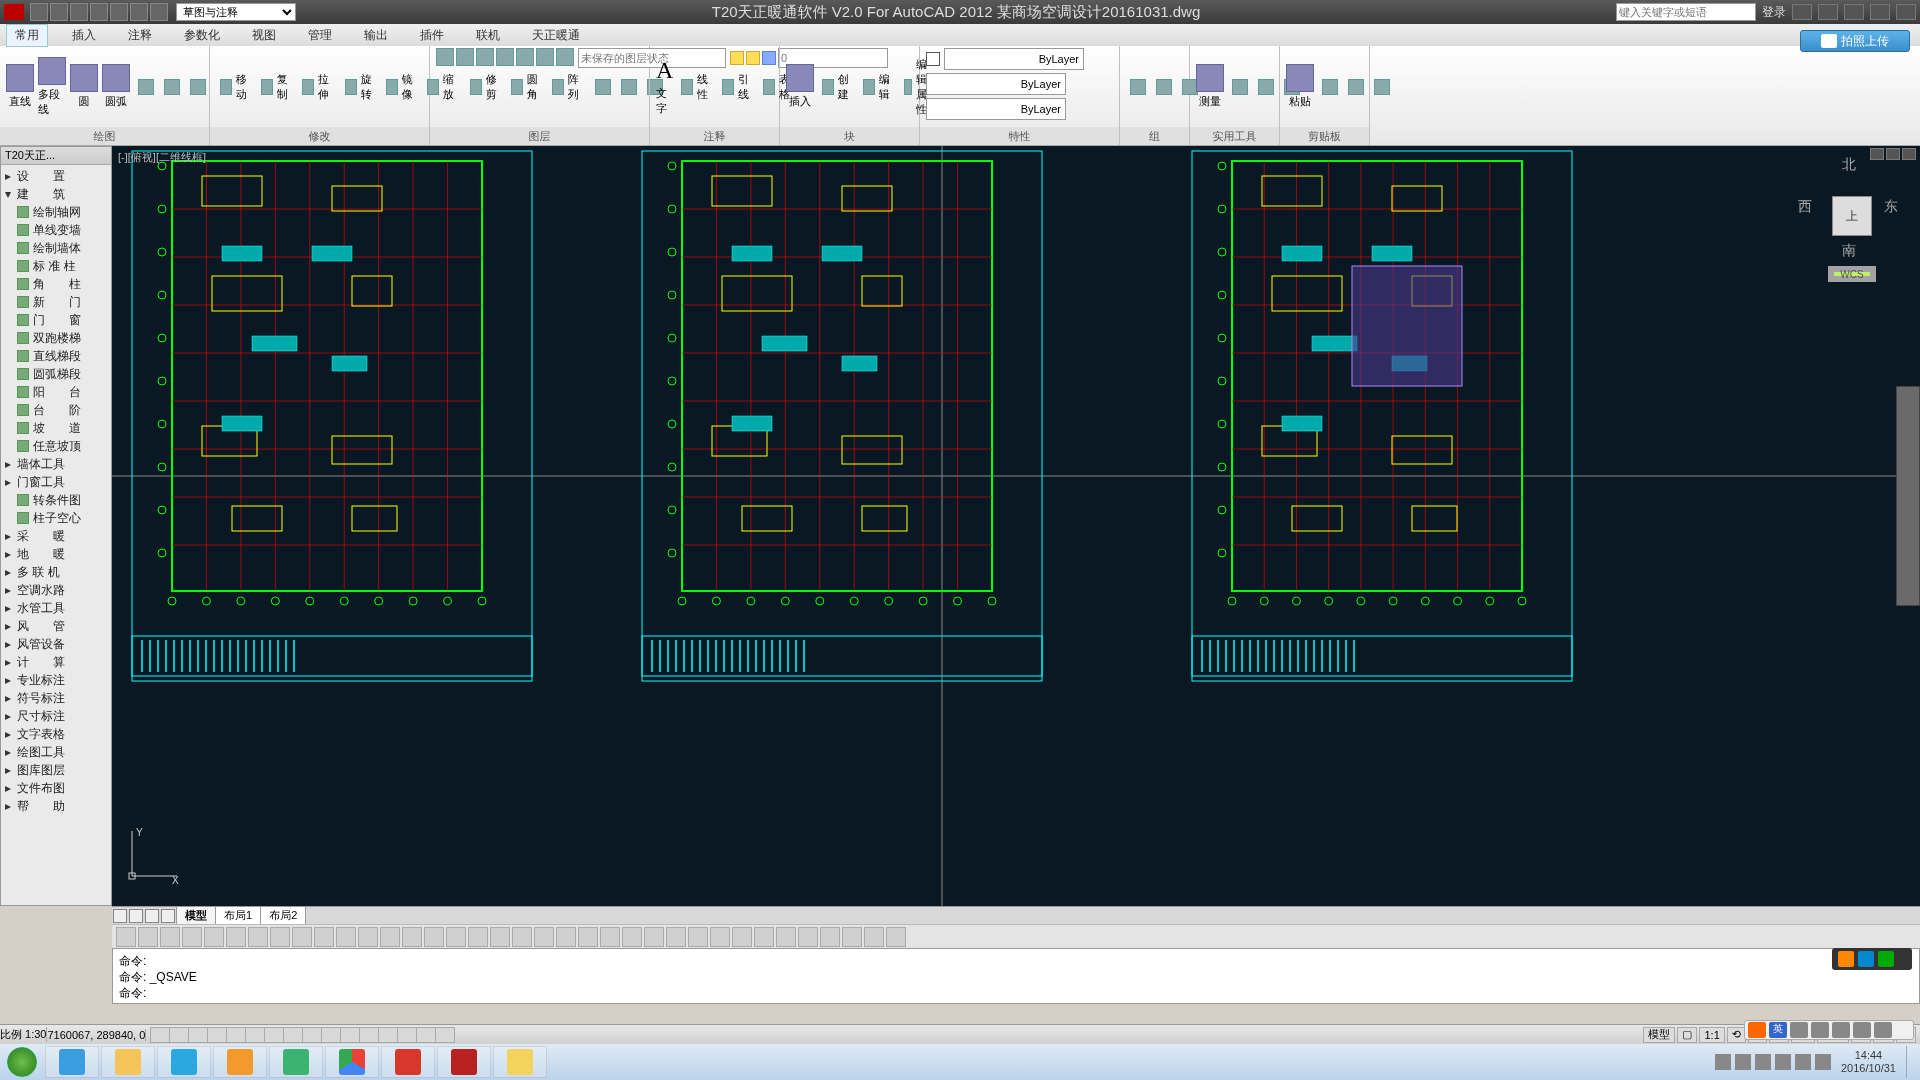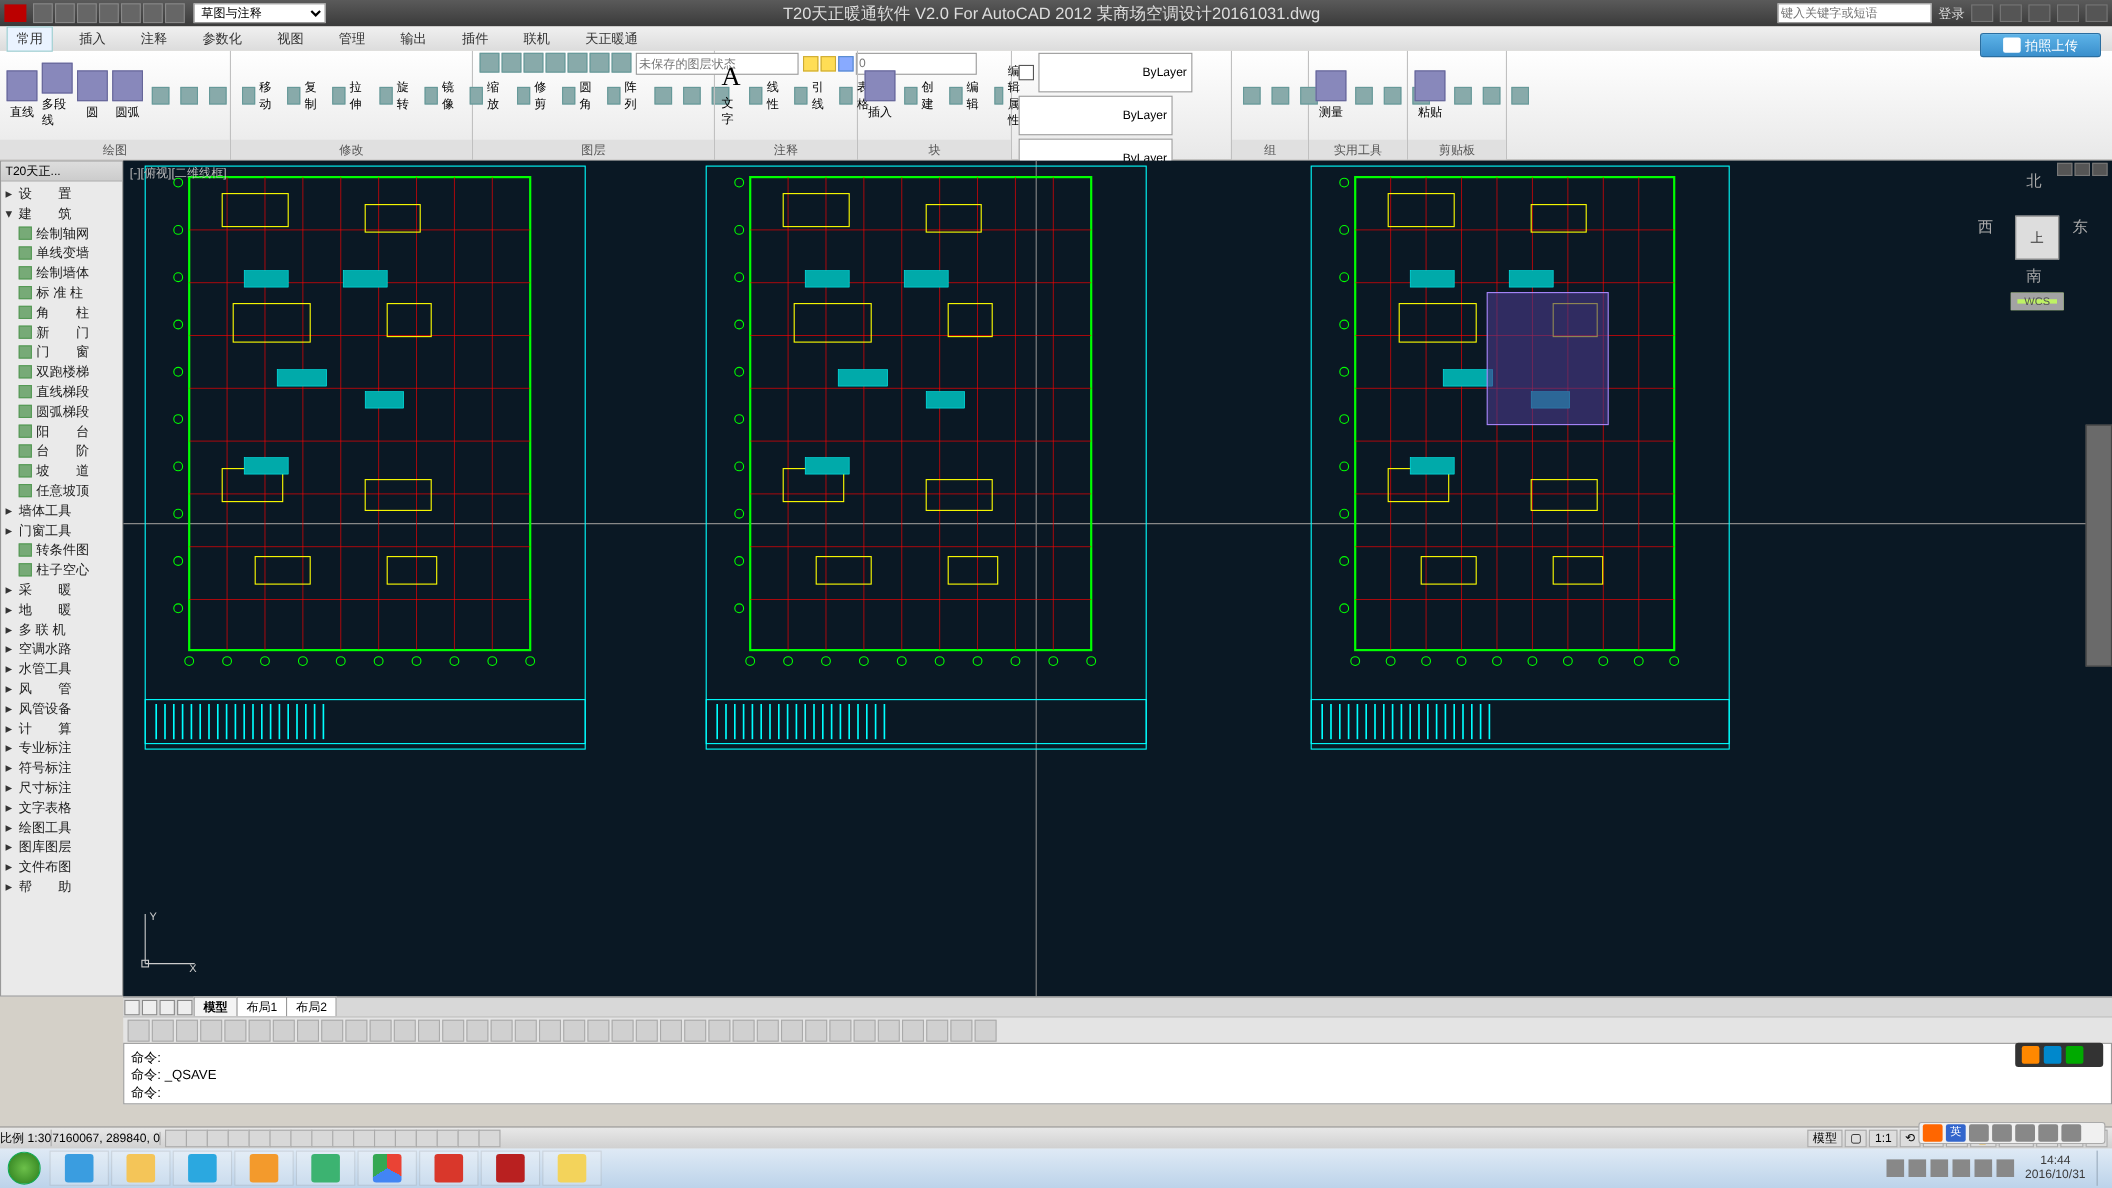--- a/index.html
+++ b/index.html
@@ -25,21 +25,21 @@
 .ribbon { height: 100px; background: linear-gradient(#fff,#e8e8e8); display: flex; border-bottom: 1px solid #aaa; }
 .ribbon-panel { border-right: 1px solid #c0c0c0; display: flex; flex-direction: column; }
 .panel-body { flex: 1; display: flex; align-items: center; padding: 2px 6px; gap: 4px; }
 .panel-title { height: 18px; background: #e0e0e0; text-align: center; font-size: 11px; color: #555; display: flex; align-items: center; justify-content: center; gap: 2px; }
 .big-btn { display: flex; flex-direction: column; align-items: center; justify-content: center; width: 44px; height: 70px; font-size: 11px; gap: 2px; cursor: default; }
 .big-btn .ico { width: 28px; height: 28px; background: #88b; border: 1px solid #669; }
 .col3 { display: flex; flex-direction: row; gap: 2px; }
 .small-btn { display: flex; align-items: center; gap: 4px; font-size: 11px; padding: 1px 4px; height: 20px; cursor: default; }
 .small-btn .m-ico { width: 16px; height: 16px; background: #8aa; border: 1px solid #699; }
 .layer-sel { width: 150px; height: 20px; background: #fff; border: 1px solid #999; font-size: 11px; padding: 0 2px; color: #777; }
-.prop-sel { width: 140px; height: 36px; background: #fff; border: 1px solid #999; font-size: 11px; display: flex; align-items: center; justify-content: flex-end; padding: 0 4px; }
+.prop-sel { width: 140px; height: 22px; background: #fff; border: 1px solid #999; font-size: 11px; display: flex; align-items: center; justify-content: flex-end; padding: 0 4px; }
 .swatch { width: 14px; height: 14px; border: 1px solid #555; margin-right: 2px; background: #fff; }
 
 
 .side-palette { position: absolute; left: 0; top: 146px; width: 112px; height: 760px; background: #eaeaea; border: 1px solid #999; }
 .palette-title { height: 18px; background: linear-gradient(#ddd,#ccc); font-size: 11px; padding: 0 4px; display: flex; align-items: center; border-bottom: 1px solid #aaa; }
 .tree { padding: 2px 0; }
 .tree-item { display: flex; align-items: center; gap: 4px; padding: 1px 4px; font-size: 12px; color: #222; cursor: default; height: 18px; }
 .tree-item .t-ico { width: 12px; height: 12px; background: #7a7; border: 1px solid #595; }
 .tree-item .arrow { width: 8px; color: #333; }
 

